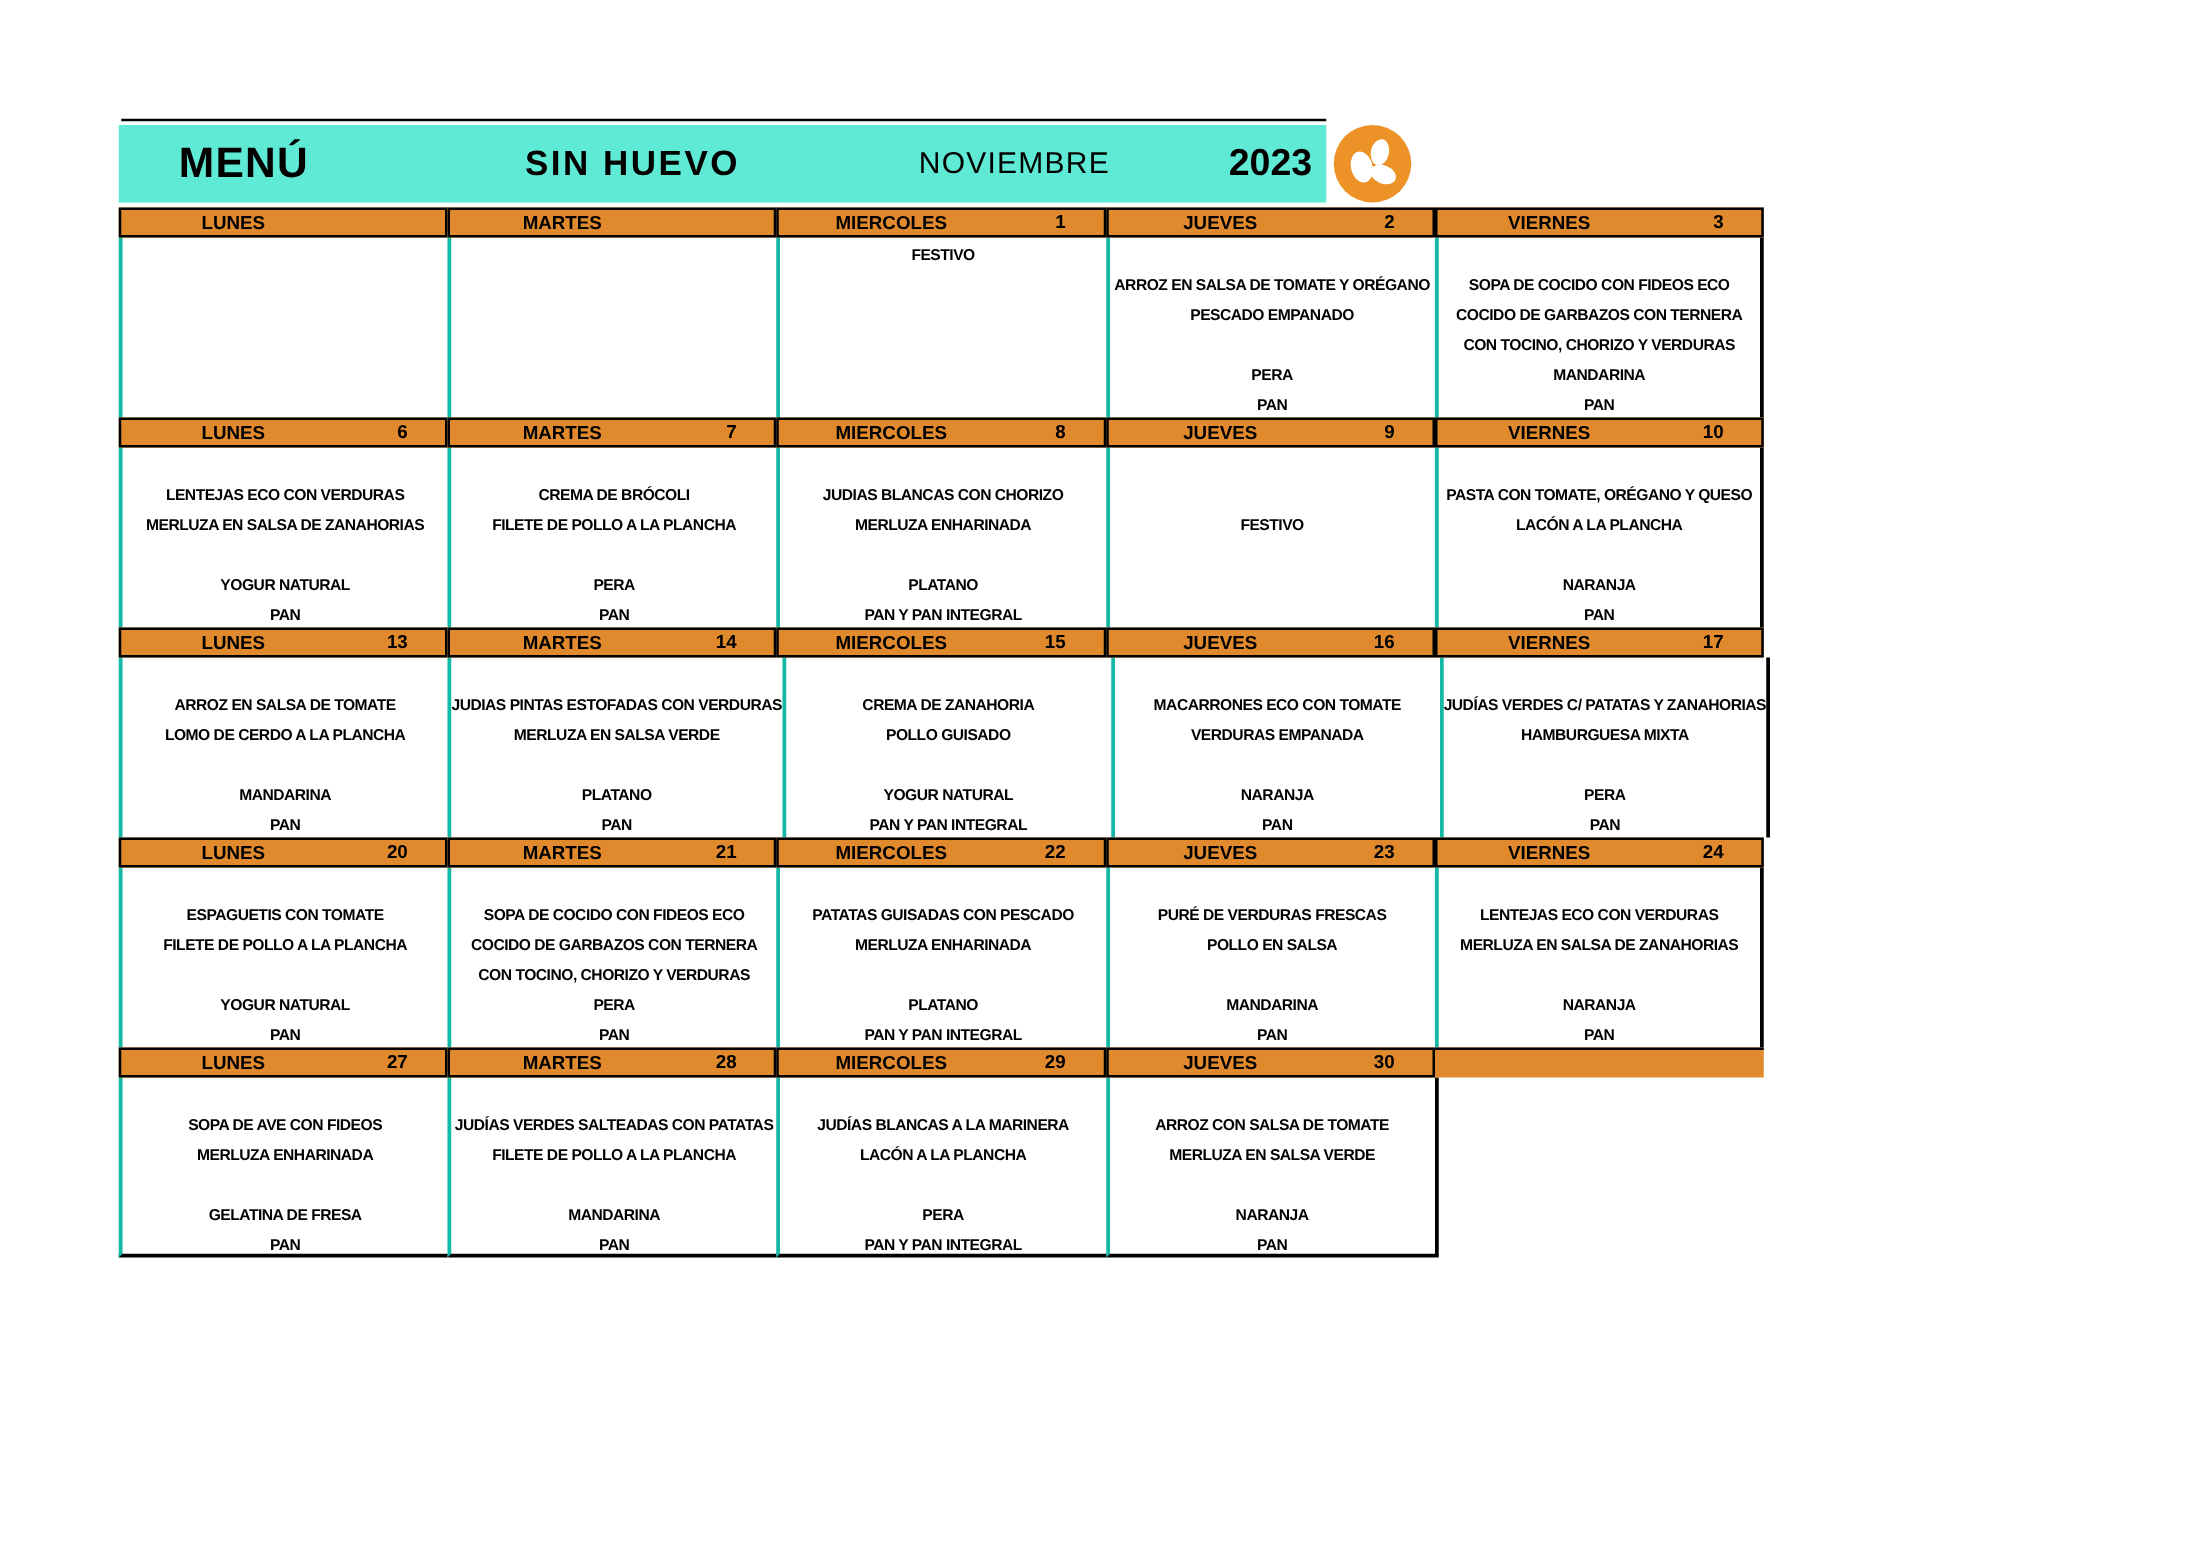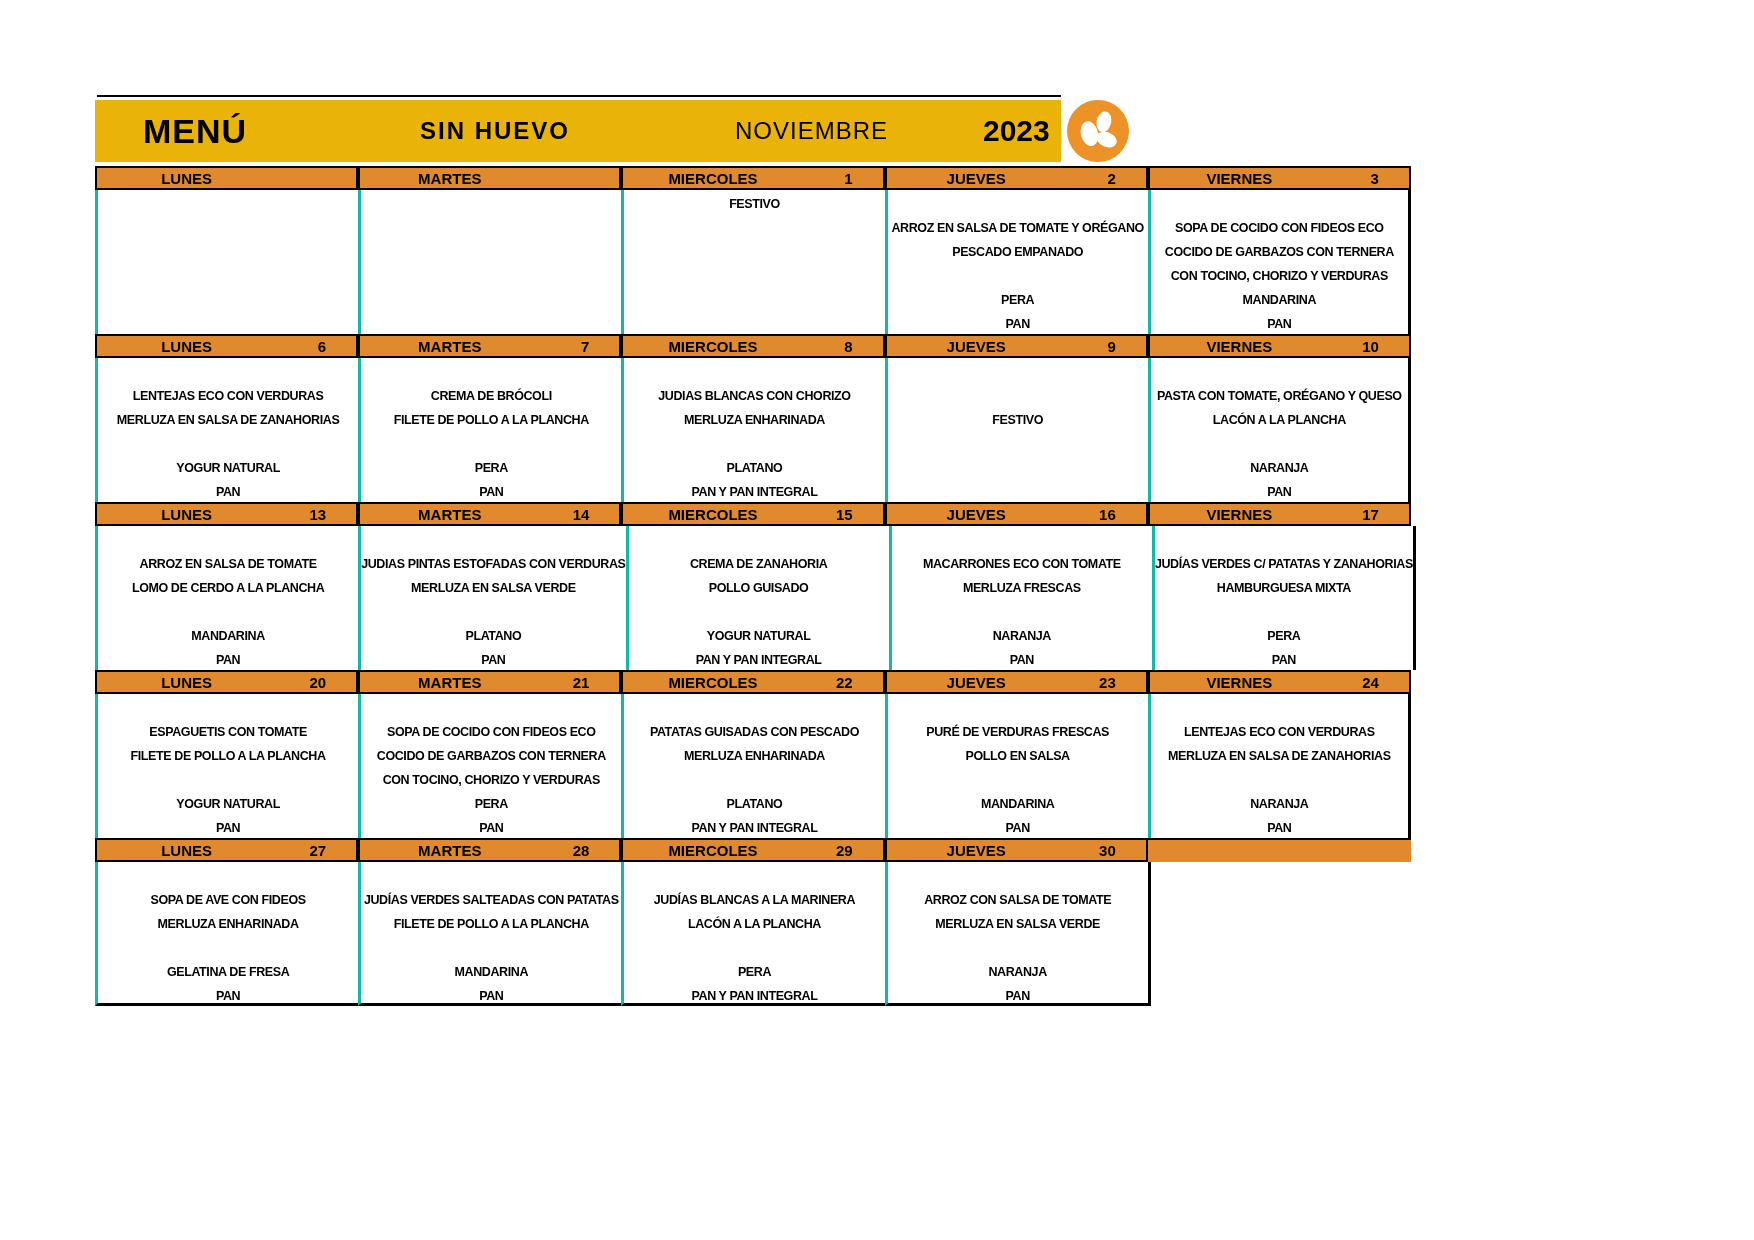--- a/index.html
+++ b/index.html
@@ -5,23 +5,23 @@
   * { margin:0; padding:0; box-sizing:border-box; }
   html,body { width:1754px; height:1240px; background:#ffffff; overflow:hidden;
               font-family:"Liberation Sans", sans-serif; color:#000; }
   .sheet { position:absolute; left:95px; top:100px; width:1316px; }
 
   
   .topline { position:absolute; left:2px; top:-5px; width:964px; height:2px; background:#000; }
 
   
   .titlebar { display:flex; height:62px; }
-  .tb-main  { width:966px; background:#eab308; position:relative; }
+  .tb-main  { width:966px; background:#5eead4; position:relative; }
   .tb-title    { position:absolute; left:48px;  top:50%; transform:translateY(-50%); font-size:34px; font-weight:bold; letter-spacing:1px; }
-  .tb-subtitle { position:absolute; left:325px; top:50%; transform:translateY(-50%); font-size:24px; font-weight:bold; letter-spacing:2px; }
+  .tb-subtitle { position:absolute; left:325px; top:50%; transform:translateY(-50%); font-size:28px; font-weight:bold; letter-spacing:2px; }
   .tb-month    { position:absolute; left:640px; top:50%; transform:translateY(-50%); font-size:24px; font-weight:normal; letter-spacing:1px; }
   .tb-year     { position:absolute; left:888px; top:50%; transform:translateY(-50%); font-size:30px; font-weight:bold; }
   .tb-logo  { width:74px; background:#fff; display:flex; align-items:center; justify-content:center; overflow:visible; }
   .tb-logo svg { width:66px; height:66px; }
   .tb-school{ flex:1; background:#E0892D; display:flex; align-items:center; justify-content:center;
               font-size:17px; font-weight:bold; letter-spacing:1px; white-space:nowrap; }
 
   
   #calendar { margin-top:4px; }
   .hrow { display:flex; height:24px; }
@@ -234,21 +234,21 @@
           <div class="mline"></div>
           <div class="mline">CREMA DE ZANAHORIA</div>
           <div class="mline">POLLO GUISADO</div>
           <div class="mline"></div>
           <div class="mline">YOGUR NATURAL</div>
           <div class="mline">PAN Y PAN INTEGRAL</div>
         </div>
         <div class="ccell">
           <div class="mline"></div>
           <div class="mline">MACARRONES ECO CON TOMATE</div>
-          <div class="mline">MERLUZA FRESCAS</div>
+          <div class="mline">VERDURAS EMPANADA</div>
           <div class="mline"></div>
           <div class="mline">NARANJA</div>
           <div class="mline">PAN</div>
         </div>
         <div class="ccell">
           <div class="mline"></div>
           <div class="mline">JUDÍAS VERDES C/ PATATAS Y ZANAHORIAS</div>
           <div class="mline">HAMBURGUESA MIXTA</div>
           <div class="mline"></div>
           <div class="mline">PERA</div>

